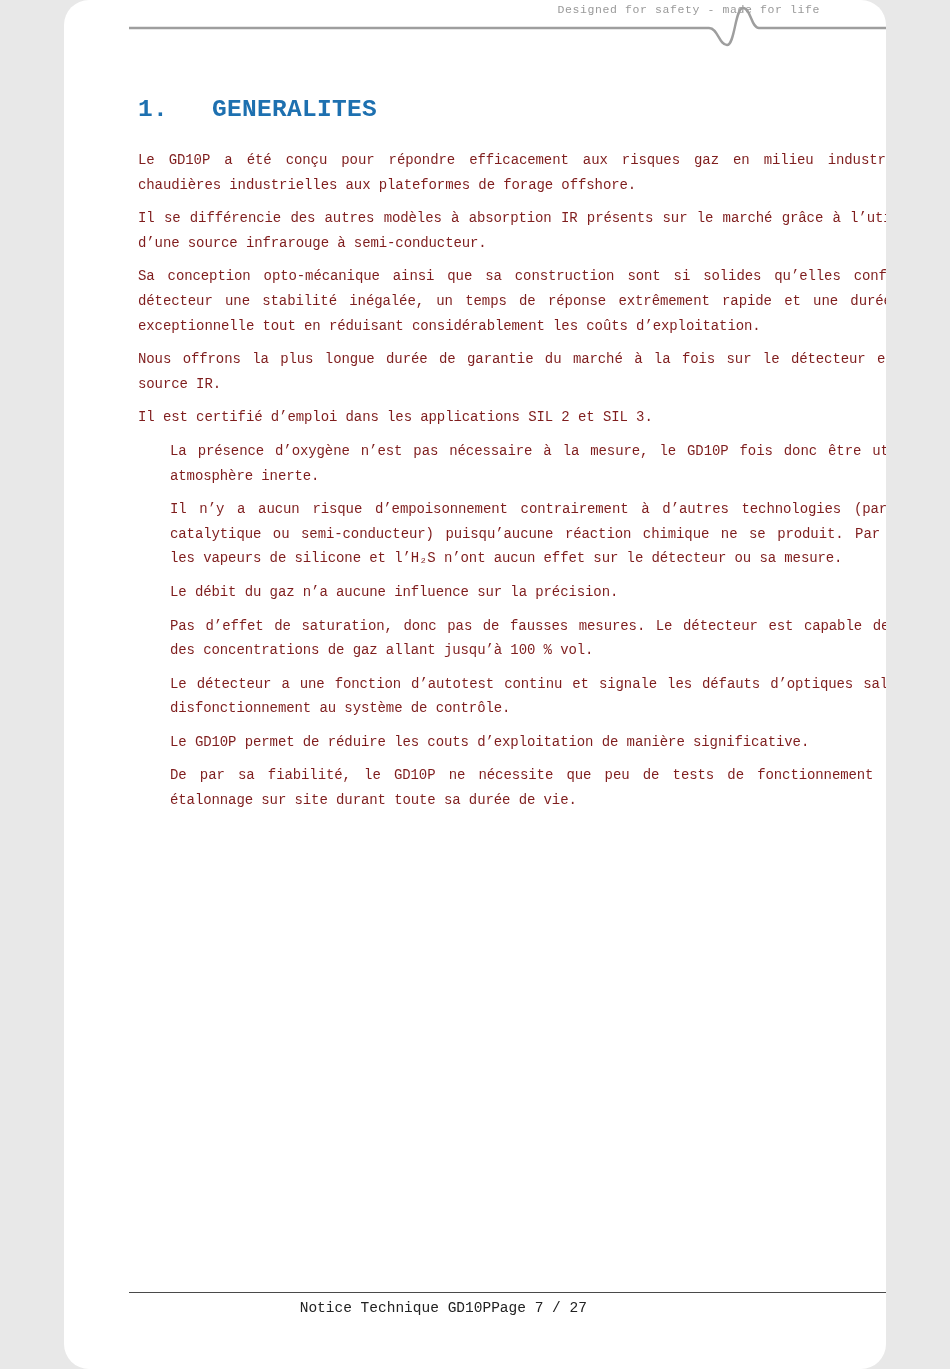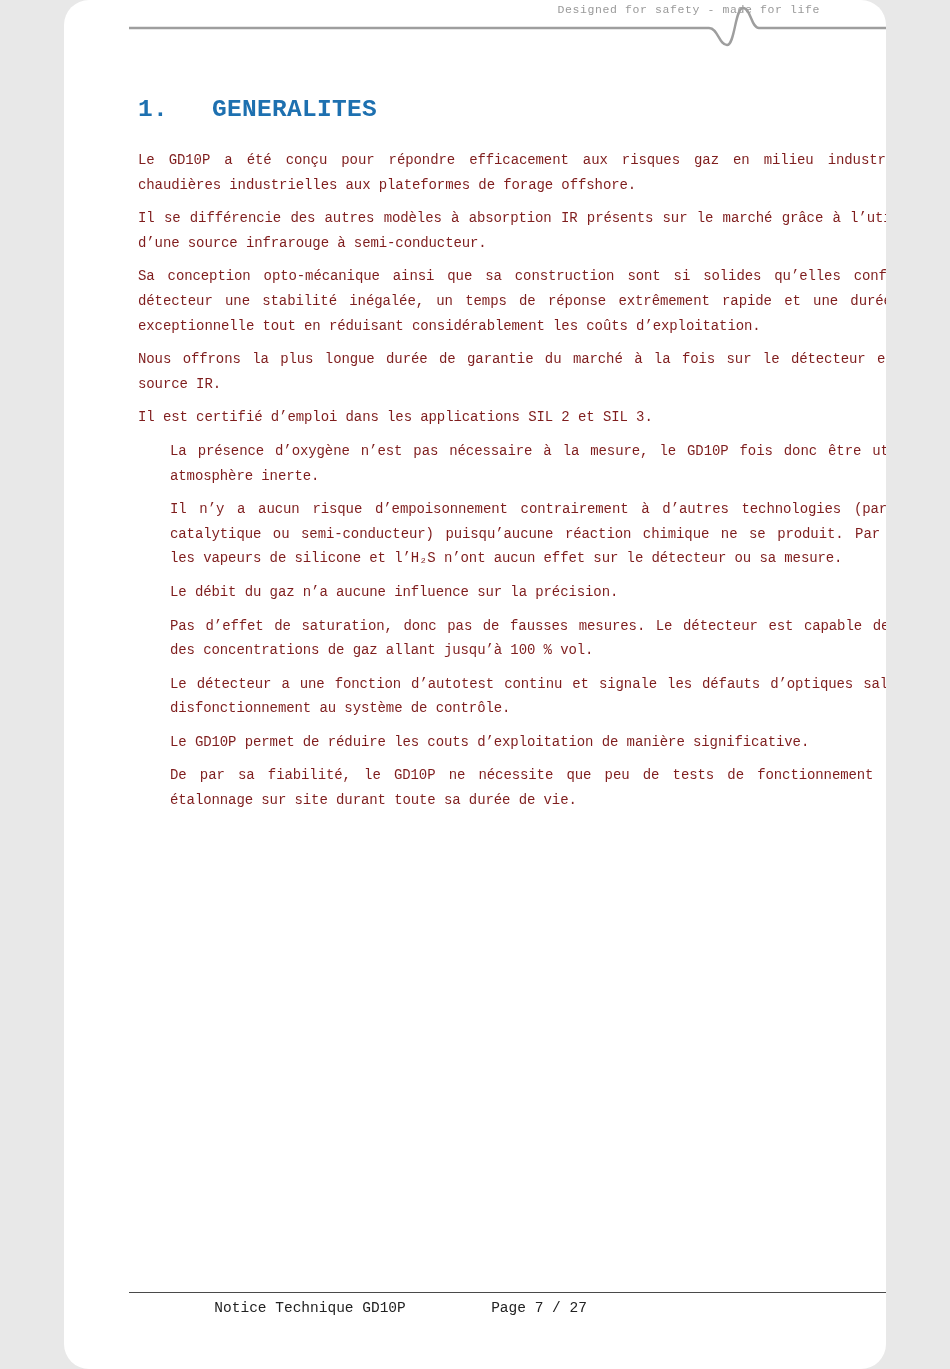--- a/index.html
+++ b/index.html
@@ -61,21 +61,21 @@
     top: 1292px;
     width: 820px;
     border-top: 1.5px solid #4a4a4a;
     padding-top: 7px;
     display: grid;
     grid-template-columns: 1fr auto 1fr;
     align-items: baseline;
     font-size: 14.5px;
     color: #222222;
   }
-  .footer .f-left   { text-align: center; }
+  .footer .f-left   { text-align: right; }
   .footer .f-center { text-align: center; }
   .footer .f-right  { text-align: right; }
 </style>
 </head>
 <body>
 
 <div class="page">
 
   <div class="tagline">Designed for safety - made for life</div>
   <svg class="header-rule" viewBox="0 0 820 56" preserveAspectRatio="none" aria-hidden="true">

